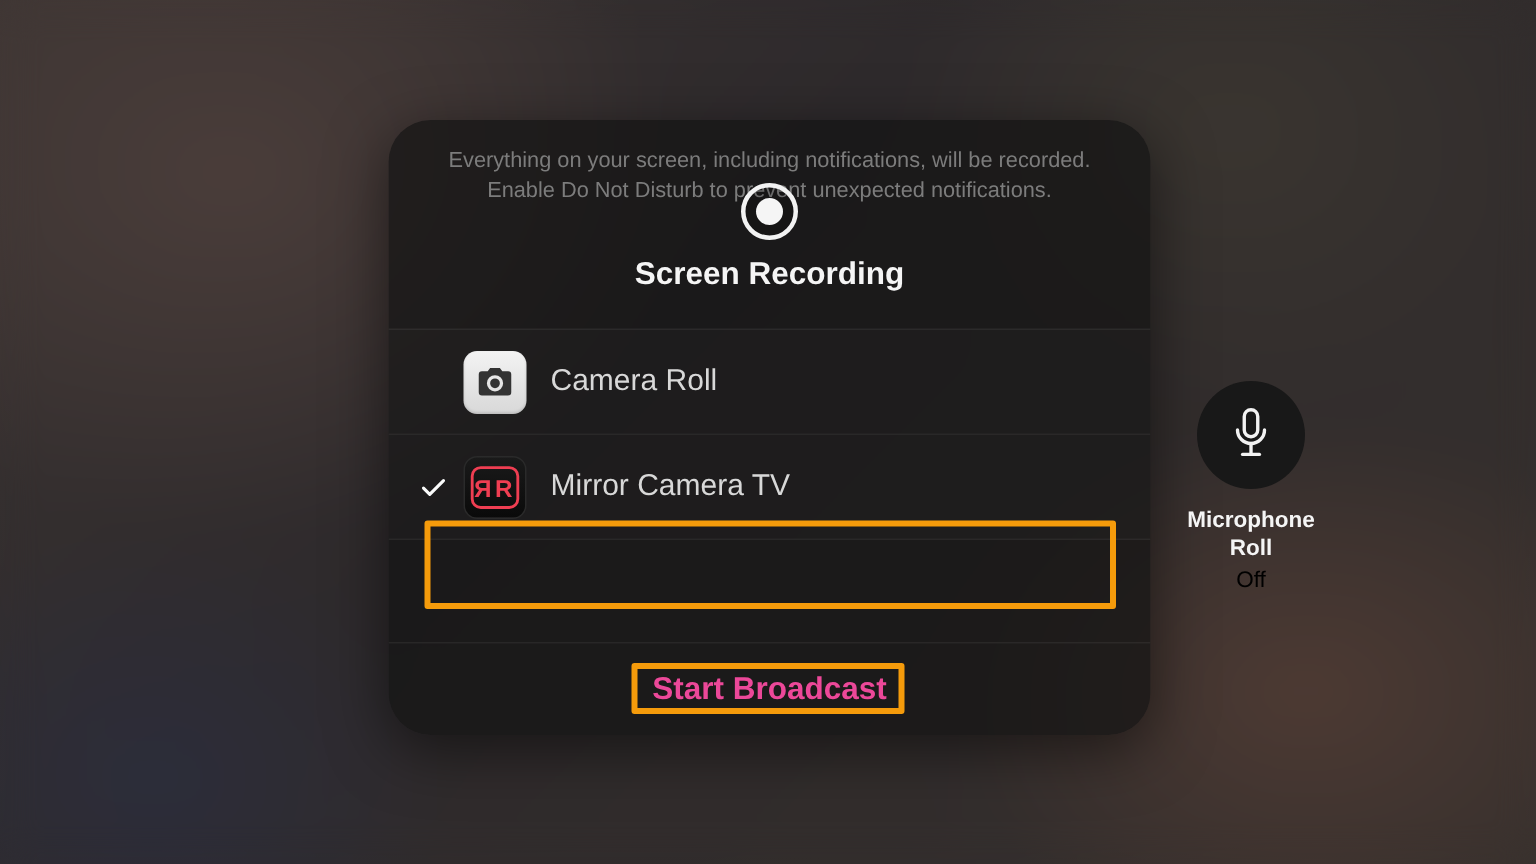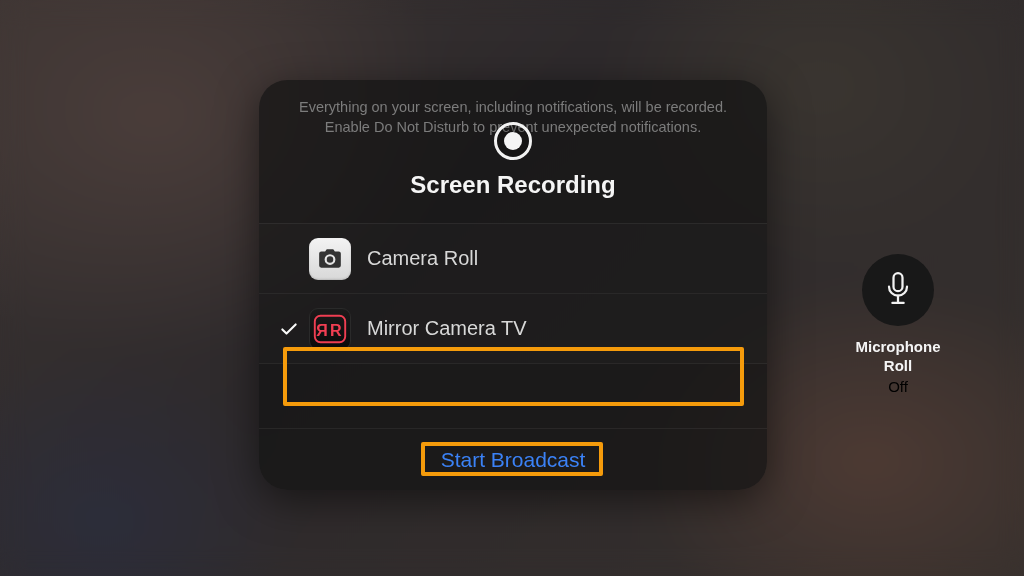--- a/index.html
+++ b/index.html
@@ -55,21 +55,21 @@
     justify-content: center;
     background: rgba(0,0,0,0.15);
   }
   .record-dot {
     width: 18px;
     height: 18px;
     border-radius: 50%;
     background: #f5f5f5;
   }
   .panel-title {
-    font-size: 24px;
+    font-size: 21px;
     font-weight: 600;
     color: #f5f5f5;
     margin-top: 34px;
   }
 
   .list {
     margin-top: 14px;
     border-top: 1px solid rgba(255,255,255,0.07);
   }
   .list-row {
@@ -137,29 +137,29 @@
   .start-btn {
     position: absolute;
     left: 0;
     right: 0;
     bottom: 0;
     height: 62px;
     display: flex;
     align-items: center;
     justify-content: center;
     font-size: 21px;
-    color: #3b82f6;
+    color: #ec4899;
     border-top: 1px solid rgba(255,255,255,0.06);
     cursor: pointer;
-    font-weight: 400;
+    font-weight: 700;
   }
 
   .mic-group {
     position: absolute;
-    left: 828px;
+    left: 764px;
     top: 254px;
     width: 140px;
     text-align: center;
     color: #fff;
   }
   .mic-circle {
     width: 72px;
     height: 72px;
     border-radius: 50%;
     background: #181818;

